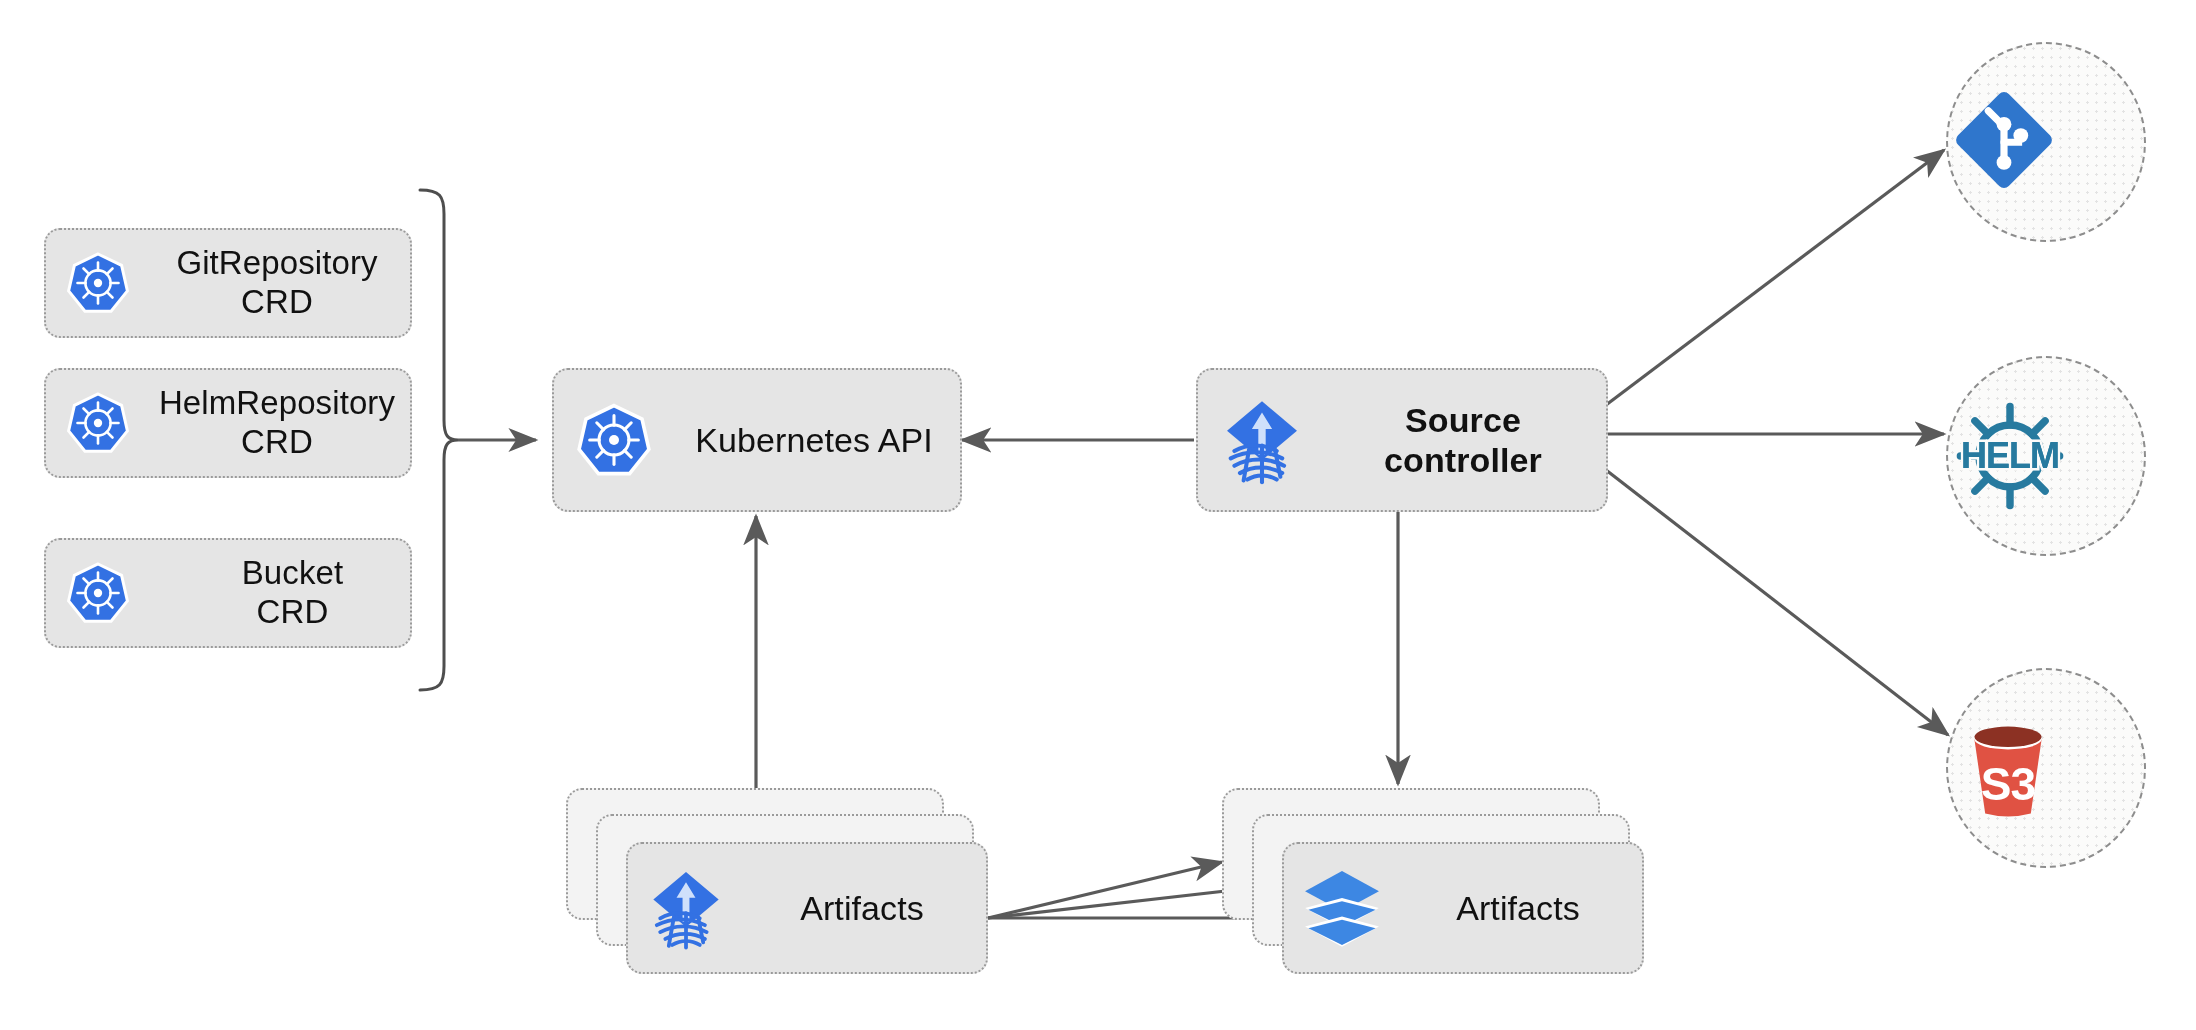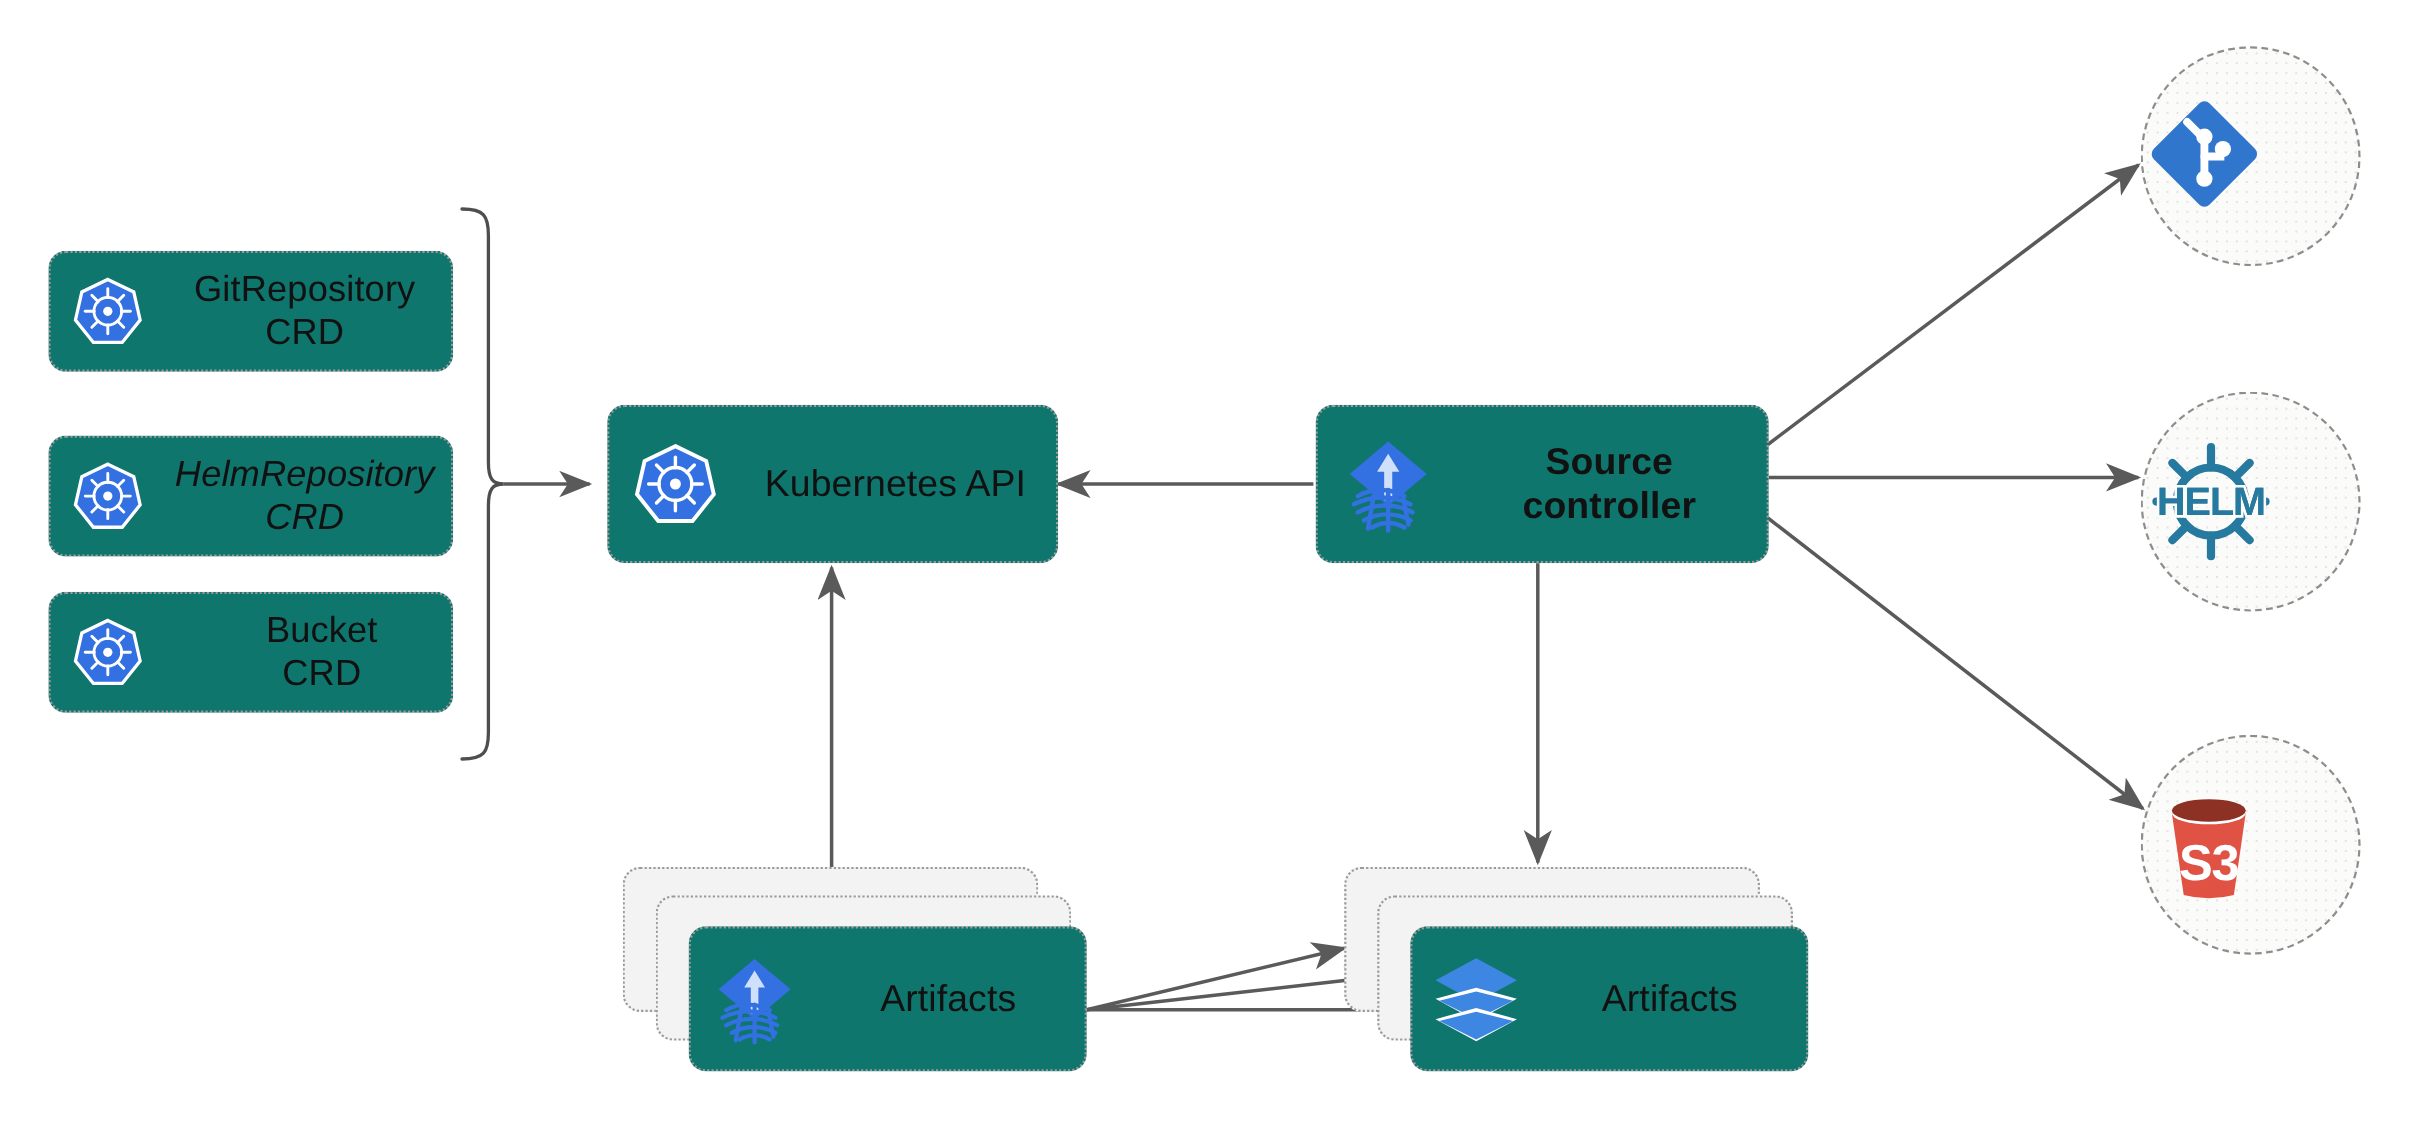--- a/index.html
+++ b/index.html
@@ -7,21 +7,21 @@
     width:2196px;height:1030px;position:relative;overflow:hidden;
     font-family:"Liberation Sans","DejaVu Sans",sans-serif;
     -webkit-font-smoothing:antialiased;
   }
   #canvas{position:absolute;left:0;top:0;width:2196px;height:1030px;}
   svg.edges{position:absolute;left:0;top:0;width:2196px;height:1030px;pointer-events:none;}
 
   
   .card{
     position:absolute;
-    background:#0f766e;
+    background:#e5e5e5;
     border:2px dotted #9a9a9a;
     border-radius:16px;
     box-sizing:border-box;
     display:flex;align-items:center;
   }
   .card.ghost{background:#f3f3f3;}
   .card .icon{flex:0 0 auto;display:flex;align-items:center;justify-content:center;}
   .card .lbl{
     flex:1 1 auto;text-align:center;color:#111111;line-height:1.18;
     font-size:34px;letter-spacing:.1px;padding-right:6px;
@@ -92,21 +92,21 @@
           <line x1="40.8" y1="40.8" x2="46.5" y2="46.5"></line>
           <line x1="46.5" y1="17.5" x2="40.8" y2="23.2"></line>
           <line x1="23.2" y1="40.8" x2="17.5" y2="46.5"></line>
         </g>
         <circle cx="32" cy="32" r="4.2" fill="#ffffff"></circle>
       </svg>
     </span>
     <span class="lbl"><span>GitRepository</span><br><span>CRD</span></span>
   </div>
 
-  <div class="card crd" style="left:44px;top:396px;width:368px;height:110px;font-style:italic;">
+  <div class="card crd" style="left:44px;top:368px;width:368px;height:110px;">
     <span class="icon" style="width:104px;">
       <svg width="64" height="64" viewBox="0 0 64 64" aria-hidden="true">
         <polygon points="32,3 55.6,14.4 61.4,39.9 45.1,60.3 18.9,60.3 2.6,39.9 8.4,14.4" fill="#3371e3" stroke="#ffffff" stroke-width="3"></polygon>
         <g stroke="#ffffff" stroke-width="2.6" fill="none" stroke-linecap="round">
           <circle cx="32" cy="32" r="12.6"></circle>
           <line x1="32" y1="11.5" x2="32" y2="19.6"></line>
           <line x1="32" y1="44.4" x2="32" y2="52.5"></line>
           <line x1="11.5" y1="32" x2="19.6" y2="32"></line>
           <line x1="44.4" y1="32" x2="52.5" y2="32"></line>
           <line x1="17.5" y1="17.5" x2="23.2" y2="23.2"></line>

